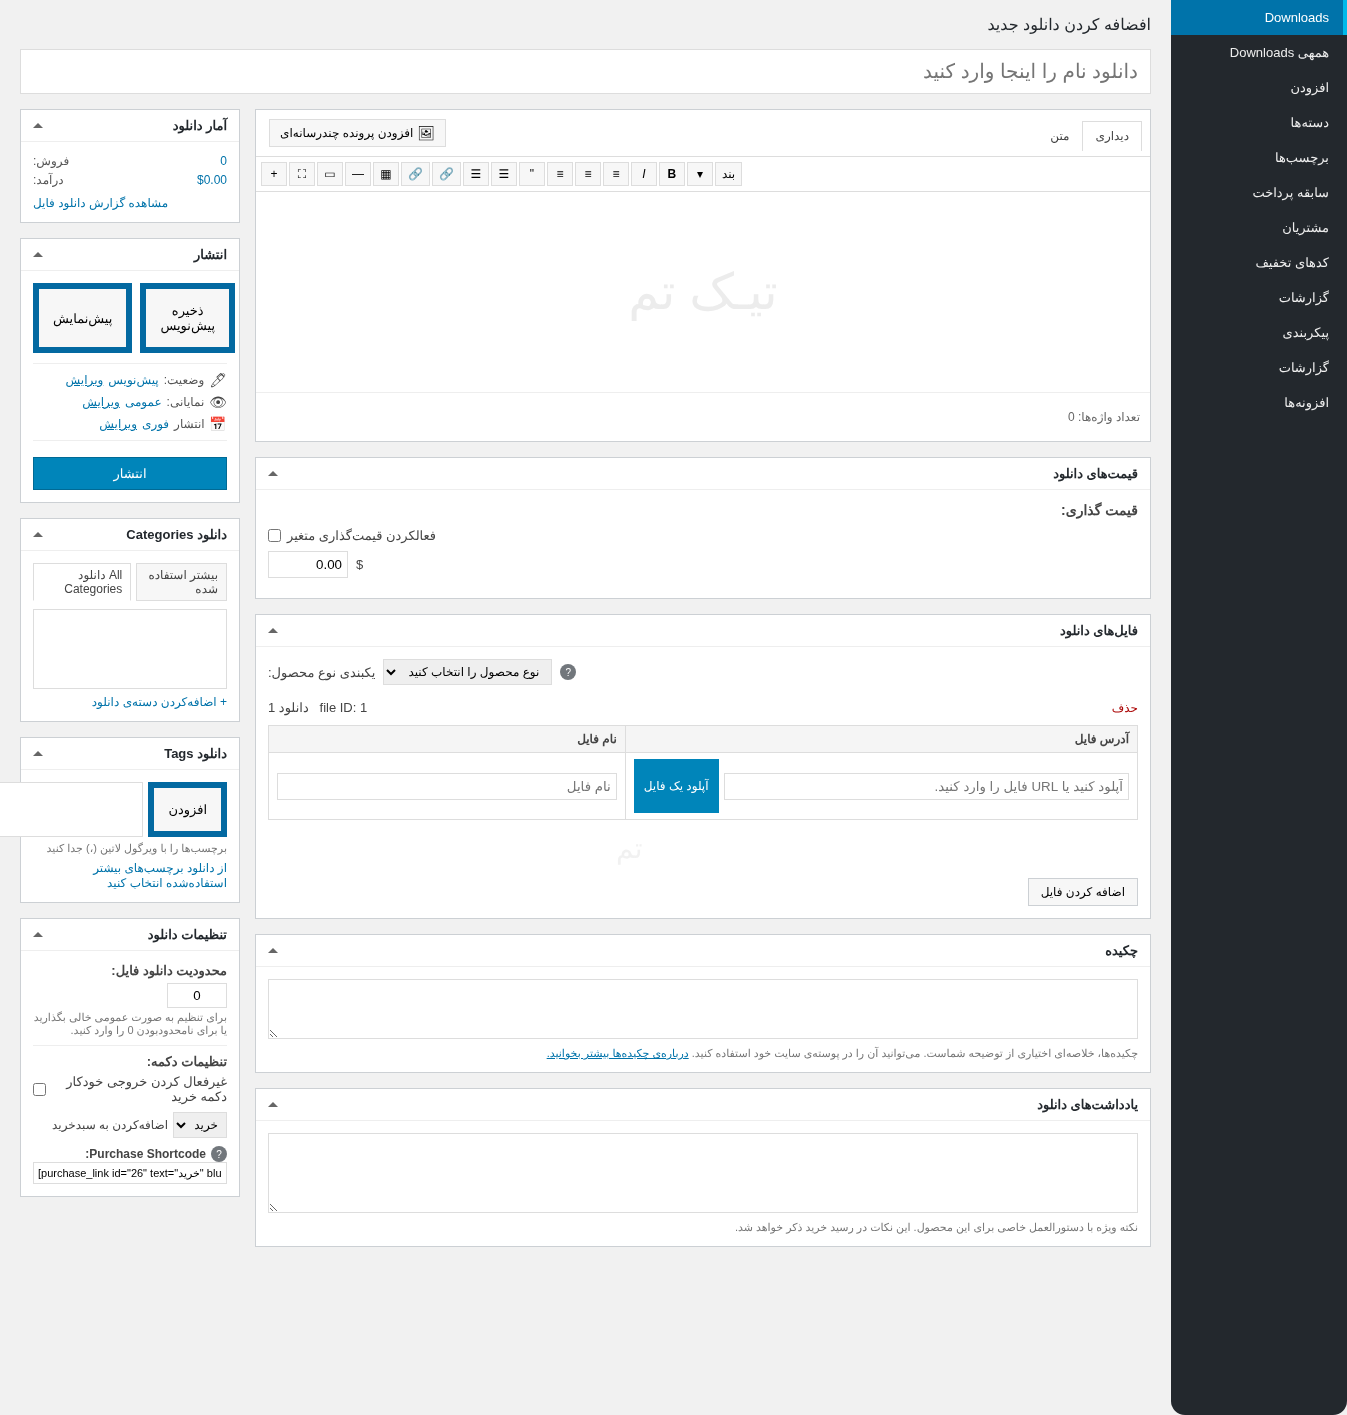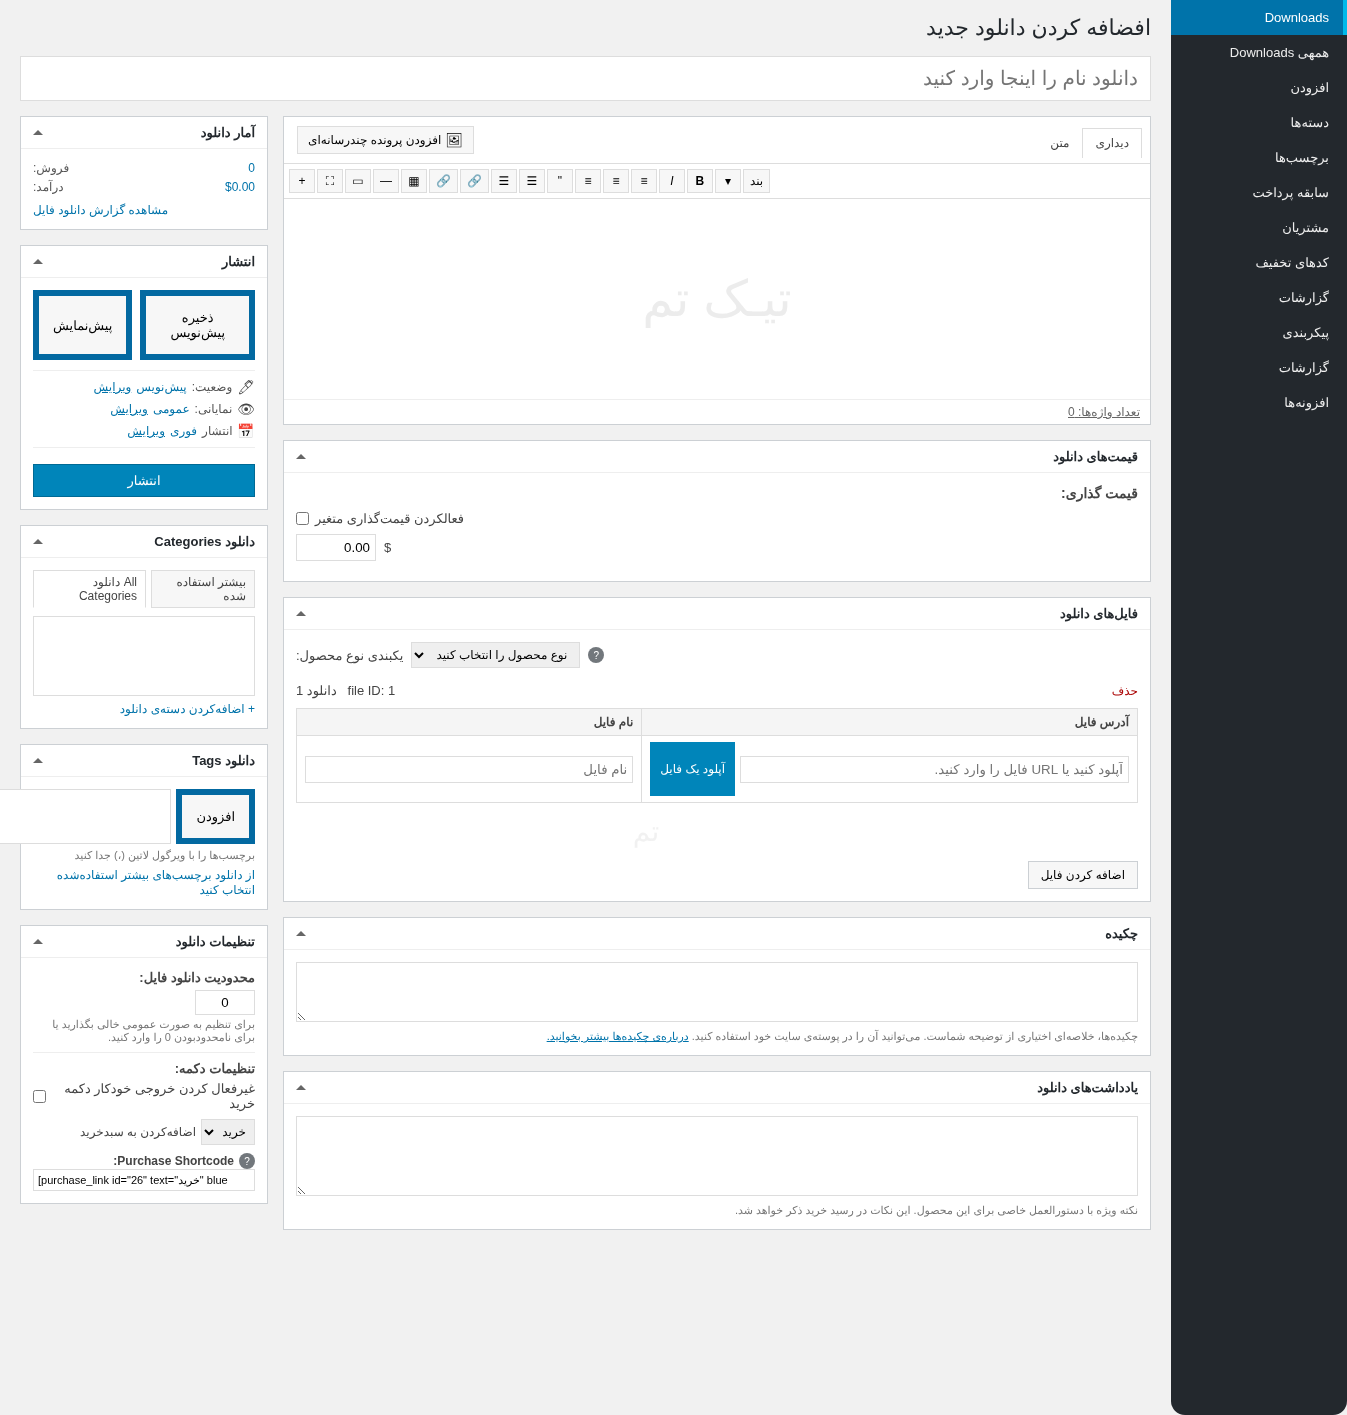--- a/index.html
+++ b/index.html
@@ -34,39 +34,39 @@
       border-right-color: #00b9eb;
       color: #fff;
     }
     
     .main {
       flex: 1;
       padding: 15px 20px;
       background: #f1f1f1;
     }
     .page-title {
-      font-size: 22px;
+      font-size: 16px;
       font-weight: 400;
       color: #23282d;
       margin-bottom: 15px;
       direction: rtl;
       text-align: right;
     }
     
     .content-area {
       display: flex;
       gap: 15px;
       align-items: flex-start;
     }
     .main-column {
       flex: 1;
       min-width: 0;
     }
     .side-column {
-      width: 248px;
+      width: 220px;
       flex-shrink: 0;
     }
     
     .metabox {
       background: #fff;
       border: 1px solid #ccd0d4;
       margin-bottom: 15px;
     }
     .metabox-header {
       background: #fff;
@@ -161,25 +161,24 @@
       padding: 15px;
       color: #ccc;
       font-size: 40px;
       text-align: center;
       display: flex;
       align-items: center;
       justify-content: center;
     }
     .word-count {
       text-align: right;
-      padding: 5px 10px;
+      padding: 17px 10px;
       font-size: 12px;
       color: #666;
       border-top: 1px solid #eee;
-      text-decoration: underline;
     }
     
     .section-title {
       font-size: 14px;
       font-weight: 700;
       margin-bottom: 10px;
       text-align: right;
       direction: rtl;
     }
     .price-row {

